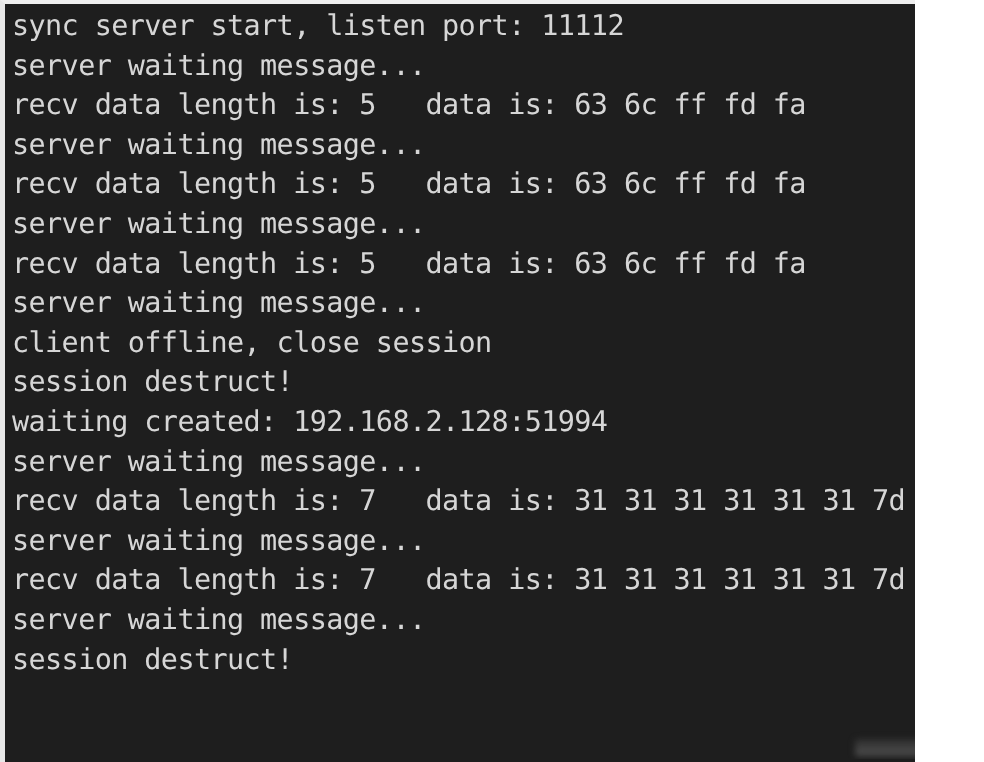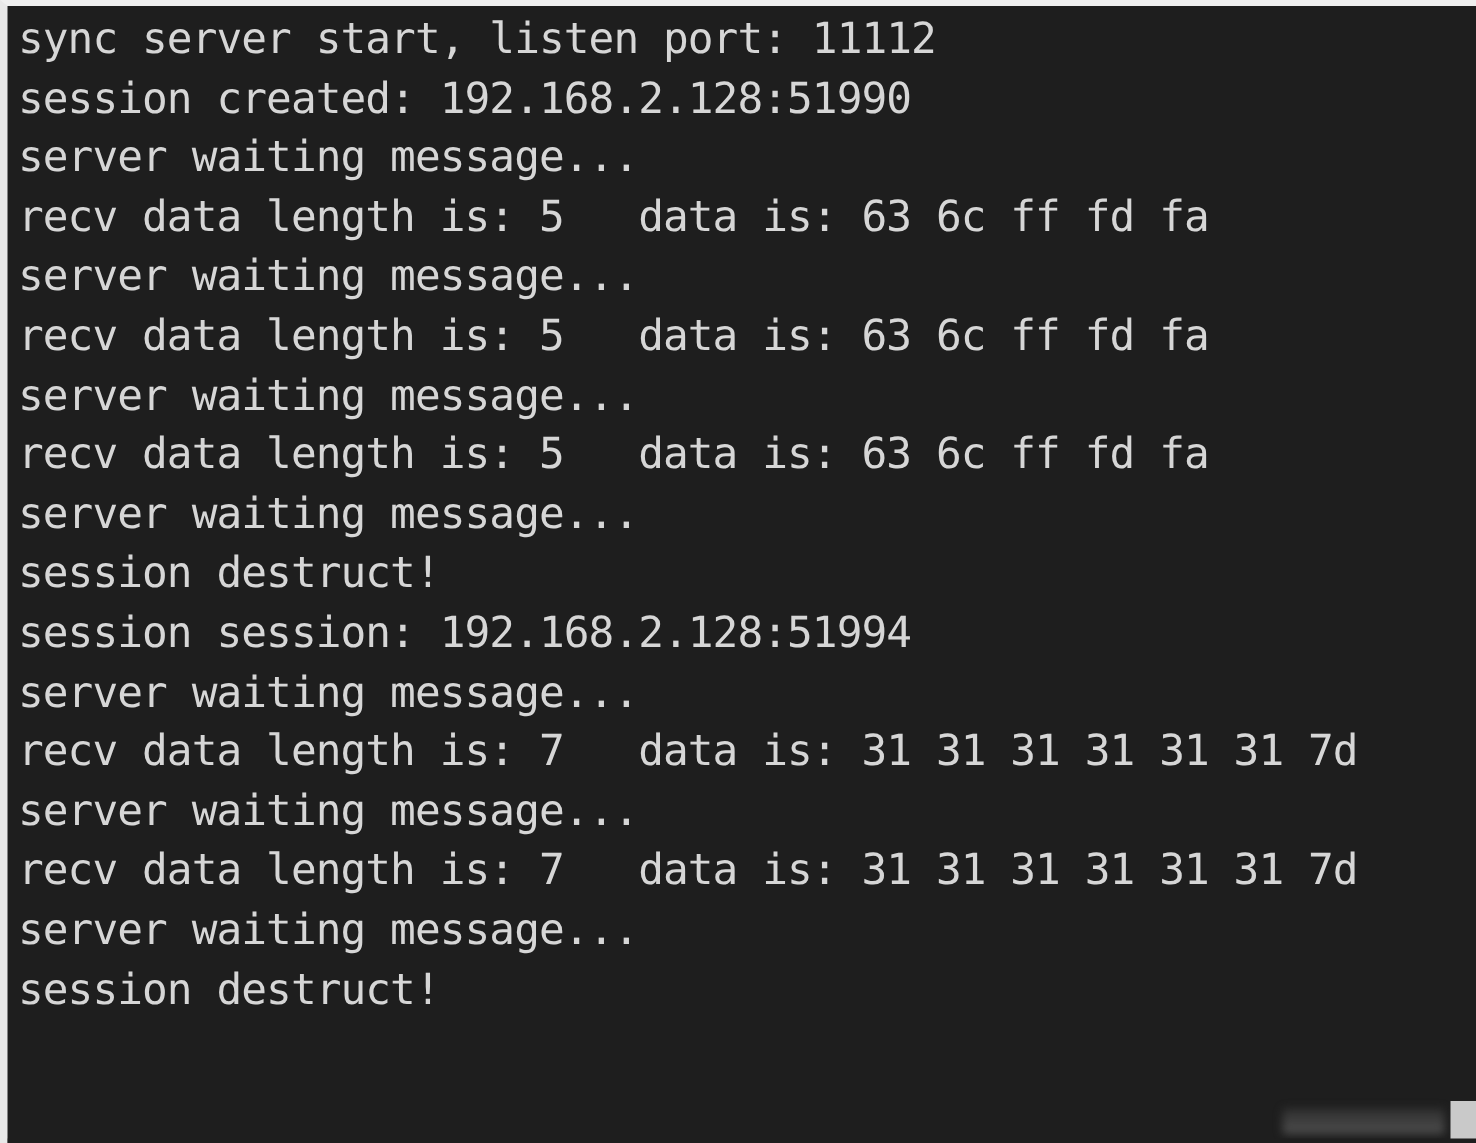--- a/index.html
+++ b/index.html
@@ -8,21 +8,21 @@
     background: #ffffff;
   }
   body {
     width: 984px;
     height: 762px;
     overflow: hidden;
     font-family: "DejaVu Sans Mono", "Liberation Mono", monospace;
   }
   #console-window {
     position: relative;
-    width: 984px;
+    width: 915px;
     height: 762px;
     box-sizing: border-box;
     background: #1e1e1e;
     border-left: 5px solid #e8e8e8;
     border-top: 4px solid #efefef;
     overflow: hidden;
   }
   #console-output {
     position: absolute;
     left: 7px;
@@ -73,30 +73,30 @@
     height: 3px;
     background: #1e1e1e;
   }
 </style>
 </head>
 <body>
 
 <div id="console-window">
   <div id="console-output">
       <span class="log-line">sync server start, listen port: 11112</span>
-      <span class="log-line">session created: 192.168.2.128:51990</span>
       <span class="log-line">server waiting message...</span>
       <span class="log-line">recv data length is: 5   data is: 63 6c ff fd fa</span>
       <span class="log-line">server waiting message...</span>
       <span class="log-line">recv data length is: 5   data is: 63 6c ff fd fa</span>
       <span class="log-line">server waiting message...</span>
       <span class="log-line">recv data length is: 5   data is: 63 6c ff fd fa</span>
       <span class="log-line">server waiting message...</span>
+      <span class="log-line">client offline, close session</span>
       <span class="log-line">session destruct!</span>
-      <span class="log-line">session session: 192.168.2.128:51994</span>
+      <span class="log-line">waiting created: 192.168.2.128:51994</span>
       <span class="log-line">server waiting message...</span>
       <span class="log-line">recv data length is: 7   data is: 31 31 31 31 31 31 7d</span>
       <span class="log-line">server waiting message...</span>
       <span class="log-line">recv data length is: 7   data is: 31 31 31 31 31 31 7d</span>
       <span class="log-line">server waiting message...</span>
       <span class="log-line">session destruct!</span>
     </div>
   <div id="redaction-smudge"></div>
   <div id="redaction-block"></div>
   <div id="bottom-edge-strip"></div>

